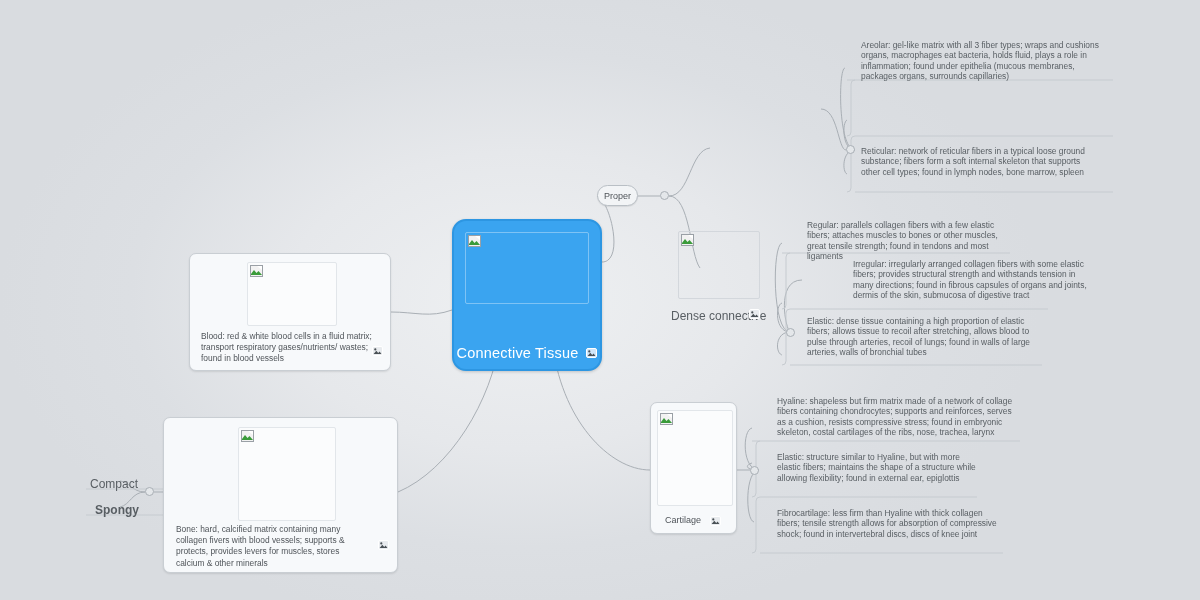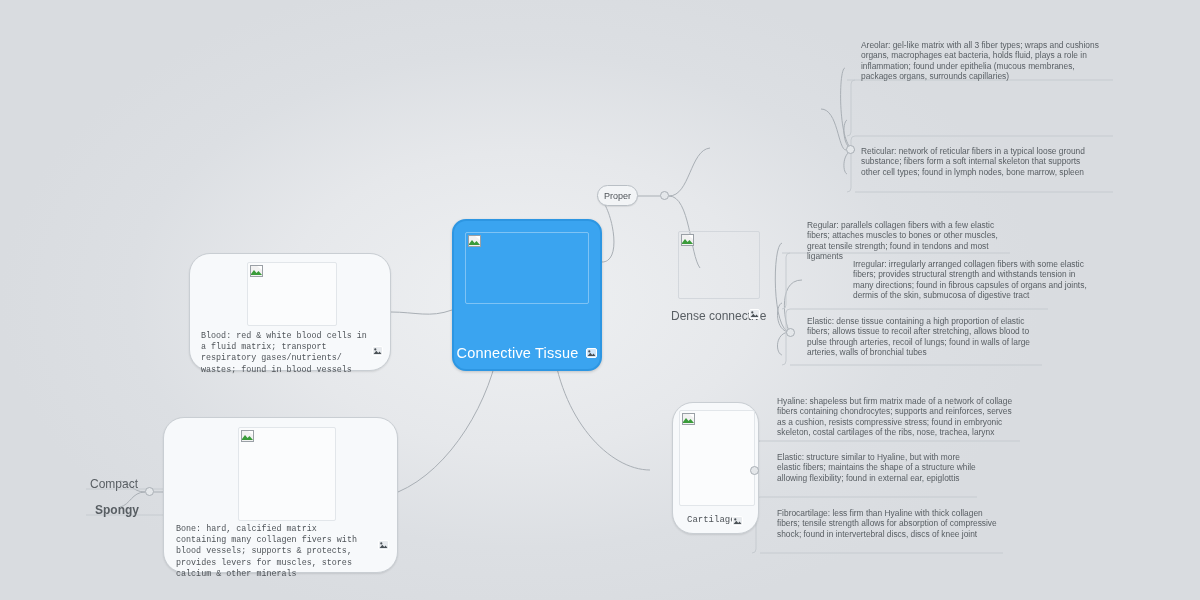--- a/index.html
+++ b/index.html
@@ -34,42 +34,41 @@
   .central .label-row{
     position:absolute;left:0;right:0;bottom:8px;
     display:flex;align-items:center;justify-content:center;gap:8px;
   }
   .central .label{color:#fff;font-size:14.5px;letter-spacing:.2px;}
 
   
   .card{
     background:#f7f9fb;
     border:1px solid #c9ced3;
-    border-radius:21px;
+    border-radius:7px;
     box-shadow:0 1px 2px rgba(0,0,0,.10);
-    font-family:Liberation Mono, monospace;
   }
   .card .imgframe{
     position:absolute;border:1px solid #e2e6ea;border-radius:2px;background:#fbfcfd;
   }
   .card .desc{
     position:absolute;font-size:8.4px;line-height:11.2px;color:#4f5459;
   }
   .card .cardlabel{position:absolute;font-size:9px;color:#4f5459;}
 
   #node-blood{left:189px;top:253px;width:202px;height:118px;}
   #node-blood .imgframe{left:57px;top:8px;width:88px;height:62px;}
   #node-blood .desc{left:11px;top:77px;width:172px;}
   #node-blood .imgicon{position:absolute;left:371px;top:345px;}
 
   #node-bone{left:163px;top:417px;width:235px;height:156px;}
   #node-bone .imgframe{left:74px;top:9px;width:96px;height:92px;}
   #node-bone .desc{left:12px;top:106px;width:190px;}
 
-  #node-cartilage{left:672px;top:402px;width:87px;height:132px;}
+  #node-cartilage{left:650px;top:402px;width:87px;height:132px;}
   #node-cartilage .imgframe{left:6px;top:7px;width:74px;height:94px;}
   #node-cartilage .cardlabel{left:14px;top:112px;}
 
   
   .flatnode .imgframe{position:absolute;border:1px solid #d3d7dc;border-radius:2px;}
   .flatnode .cardlabel{position:absolute;font-size:9px;color:#4f5459;white-space:nowrap;}
 
   #node-loose{left:676px;top:73px;width:145px;height:72px;}
   #node-loose .imgframe{left:0;top:0;width:143px;height:48px;}
   #node-loose .cardlabel{left:22px;top:59px;}

